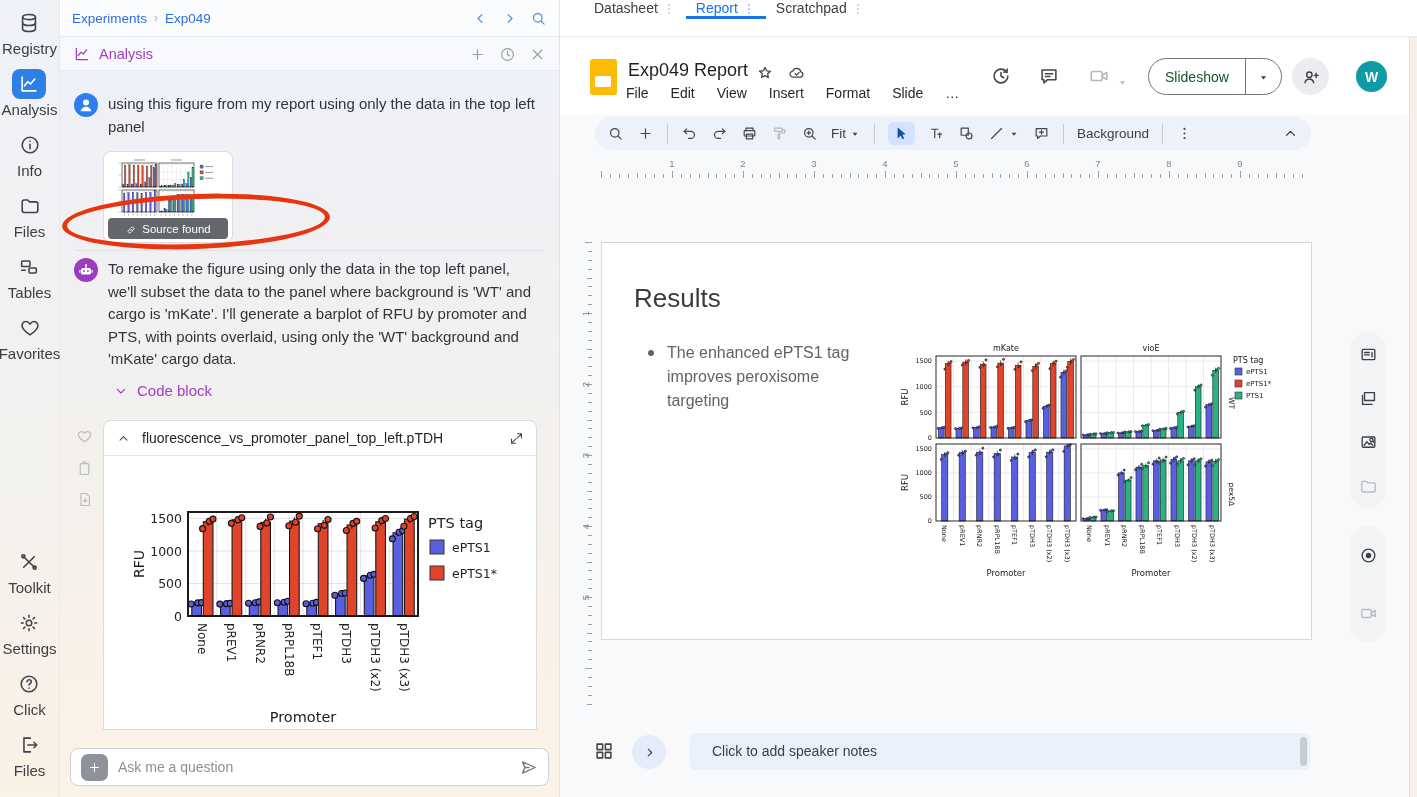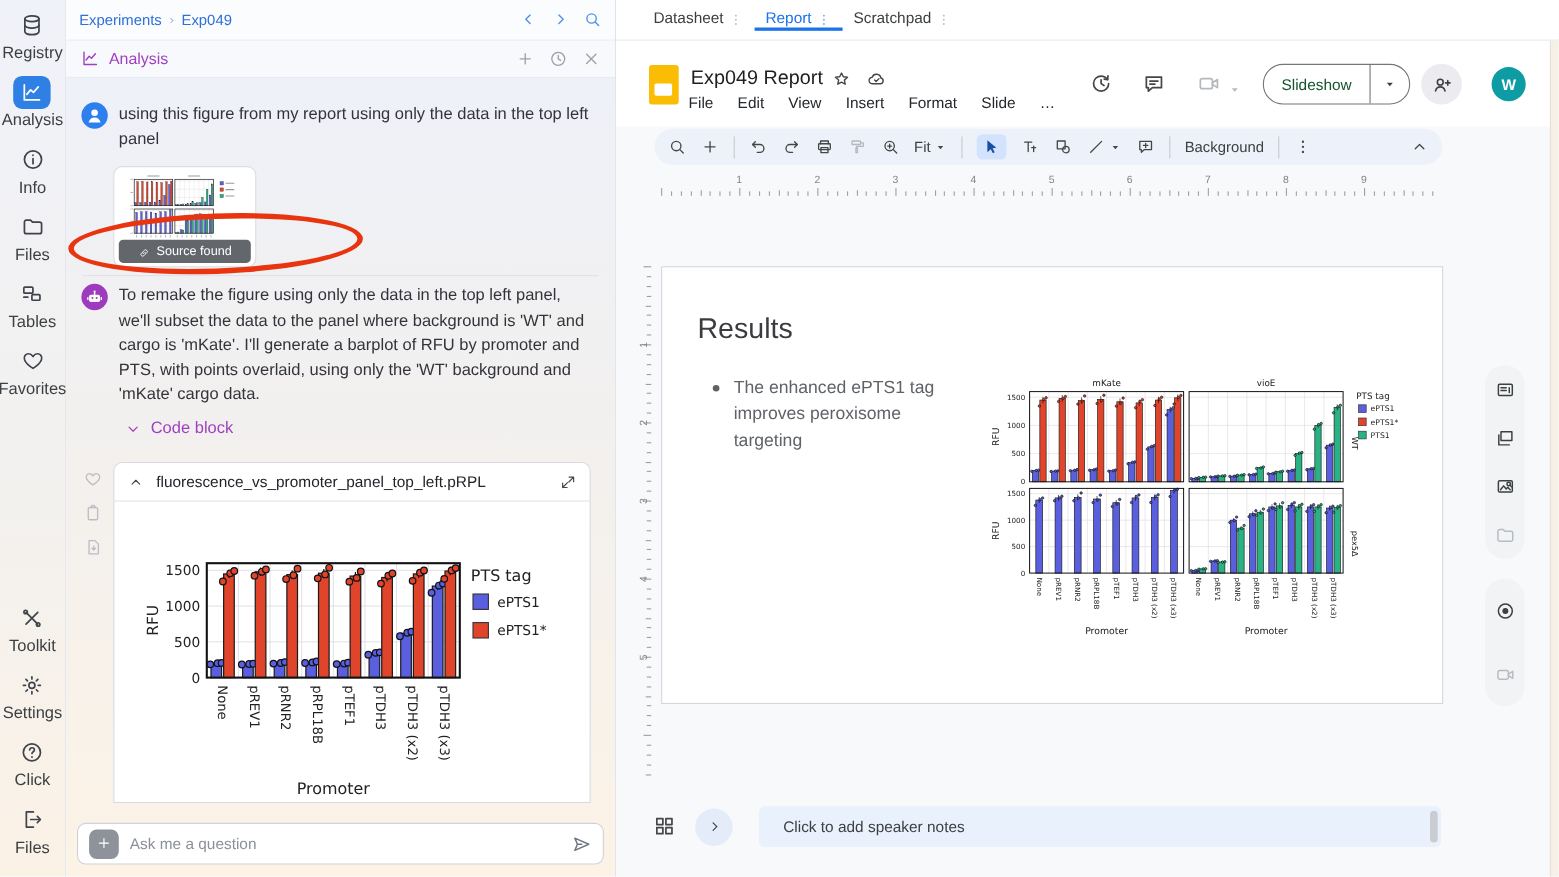--- a/index.html
+++ b/index.html
@@ -55,21 +55,21 @@
 .ask-bar{position:absolute;left:10px;right:10px;bottom:11px;height:38px;background:#fff;border:1px solid #cfd1d8;border-radius:8px;display:flex;align-items:center;padding:0 10px;gap:10px;z-index:4}
 .plus-btn{width:27px;height:27px;border-radius:7px;background:#8e939b;color:#fff;display:flex;align-items:center;justify-content:center;flex:none}
 .plus-btn svg{width:15px;height:15px}
 .ask-input{flex:1;border:none;outline:none;background:transparent;font-size:14px;color:#202124;font-family:"Liberation Sans",sans-serif}
 .ask-input::placeholder{color:#8b9097}
 .send-btn{color:#707782}
 .send-btn svg{width:19px;height:19px}
 
 
 .right{position:absolute;left:560px;top:0;right:0;height:100%;background:#f8f9fa}
-.tabbar{position:absolute;top:0;left:0;right:0;height:37px;background:#fff;border-bottom:1px solid #e7e9ee;display:flex;align-items:center;padding-left:24px;z-index:3}
+.tabbar{position:absolute;top:0;left:0;right:0;height:37px;background:#fff;border-bottom:1px solid #e7e9ee;display:flex;align-items:flex-start;padding-left:24px;z-index:3}
 .tab{display:flex;align-items:center;gap:4px;padding:0 10px;font-size:14px;color:#3c4043;border-bottom:3px solid transparent;cursor:pointer}
 .tab svg{width:14px;height:14px;color:#b9bdc4}
 .tab.active{color:#1a73e8;border-color:#1a73e8}
 .tab.active svg{color:#7fabea}
 .tab-close{position:absolute;right:16px;top:10px;color:#c3c7cd}
 .tab-close svg{width:16px;height:16px}
 .edge-strip{position:absolute;right:0;top:37px;width:8px;bottom:0;background:#f6f0e7;border-left:1px solid #e6e1d8;z-index:4}
 
 .slides-header{position:absolute;top:37px;left:0;right:8px;height:78px;background:#fff}
 .slides-logo{position:absolute;left:30px;top:22px;width:27px;height:36px;background:#fbbc04;border-radius:3px}
@@ -476,21 +476,21 @@
               <path d="M7 3.5h7.5L19 8v12.5H7z"></path>
               <path d="M13 10.5v5M10.8 13.3l2.2 2.2 2.2-2.2"></path>
             </svg></span>
       </div>
 
       <div class="result-card">
         <div class="result-head">
           <span><svg class="ic" viewBox="0 0 24 24" fill="none" stroke="currentColor" stroke-width="1.7" stroke-linecap="round" stroke-linejoin="round">
                 <polyline points="6.5 14.5 12 9 17.5 14.5"></polyline>
               </svg></span>
-          <span class="fname">fluorescence_vs_promoter_panel_top_left.pRPL</span>
+          <span class="fname">fluorescence_vs_promoter_panel_top_left.pTDH</span>
           <span><svg class="ic" viewBox="0 0 24 24" fill="none" stroke="currentColor" stroke-width="1.7" stroke-linecap="round" stroke-linejoin="round">
                 <path d="M13.5 4.5H20V11M20 4.5l-7 7M10.5 19.5H4V13M4 19.5l7-7"></path>
               </svg></span>
         </div>
         <div id="chat-chart">
             <svg width="424" height="276" viewBox="0 0 424 276" style="display:block;margin:2px auto 0">
               <rect x="80" y="54" width="230" height="104" fill="#fff"></rect>
               <line x1="80" y1="125.5" x2="310" y2="125.5" stroke="#dddde2" stroke-width="0.8"></line>
               <line x1="80" y1="93" x2="310" y2="93" stroke="#dddde2" stroke-width="0.8"></line>
               <line x1="80" y1="60.5" x2="310" y2="60.5" stroke="#dddde2" stroke-width="0.8"></line>

